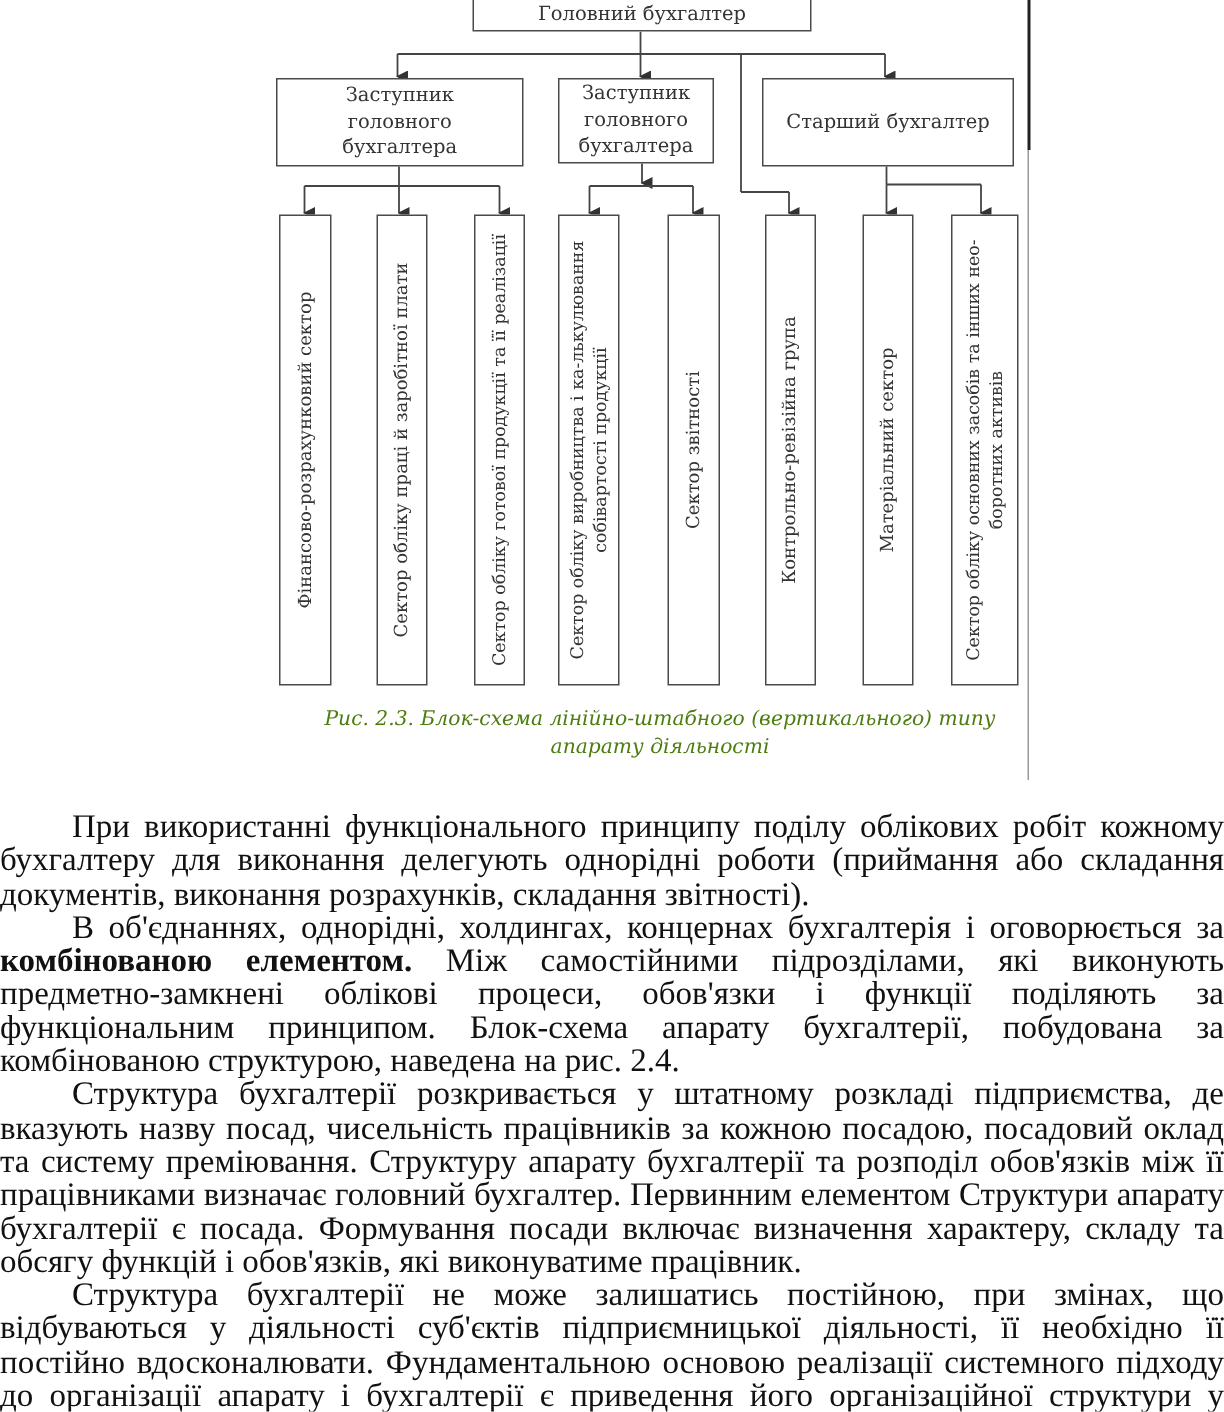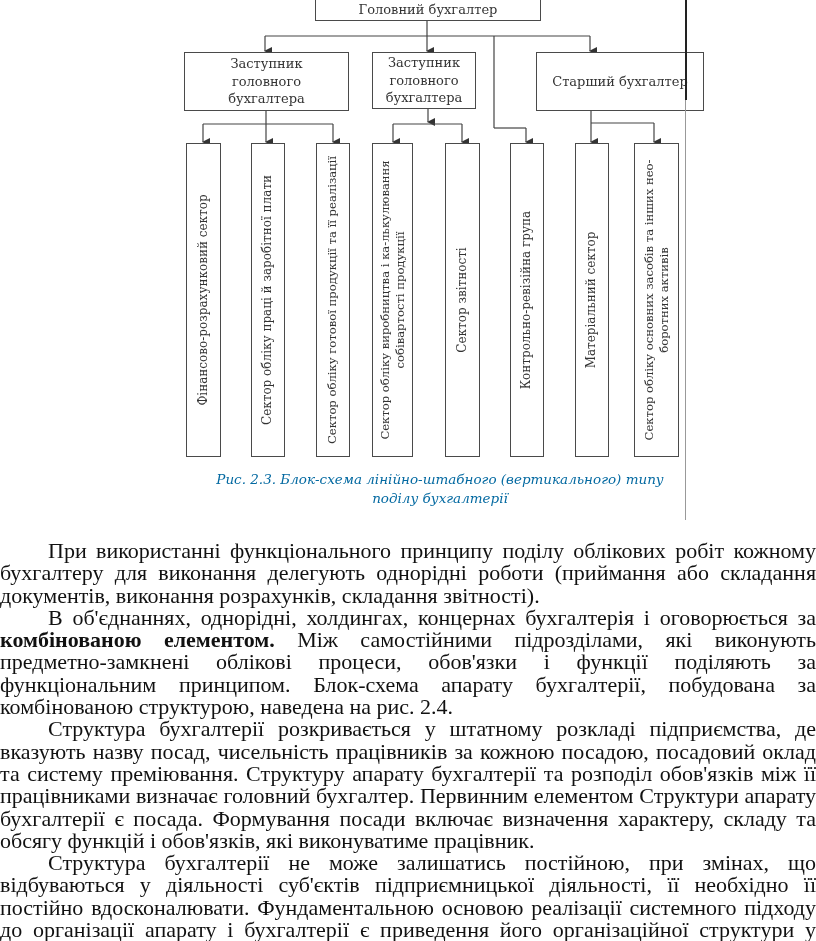--- a/index.html
+++ b/index.html
@@ -7,21 +7,21 @@
   .diagram { position:absolute; left:0; top:0; width:816px; height:530px; }
   .box { position:absolute; border:1.3px solid #4a4a4a; background:#fff; box-sizing:border-box;
          font-family:"DejaVu Serif", serif; color:#333; font-size:13px; display:flex;
          align-items:center; justify-content:center; text-align:center; line-height:1.35; }
   .vbox { position:absolute; border:1.3px solid #4a4a4a; background:#fff; box-sizing:border-box; }
   .vtext { position:absolute; left:50%; top:50%; transform:translate(-50%,-50%) rotate(-90deg);
            font-family:"DejaVu Serif", serif; font-size:12px; color:#333; white-space:nowrap;
            text-align:center; line-height:1.3; }
   svg.lines { position:absolute; left:0; top:0; }
   .caption { position:absolute; left:190px; top:470px; width:500px; text-align:center;
-             font-family:"DejaVu Serif", serif; font-style:italic; font-size:13.5px; color:#0369a1; line-height:1.4; }
+             font-family:"DejaVu Serif", serif; font-style:italic; font-size:13.5px; color:#4d7c0f; line-height:1.4; }
   .vbar { position:absolute; left:685px; width:2px; background:#222; }
   .text { position:absolute; left:0; top:540px; width:816px;
           font-family:"Liberation Serif", serif; font-size:22px; color:#111; line-height:22.3px; text-align:justify; }
   .text p { margin:0; text-indent:48px; }
   .text b { font-weight:bold; }
 </style>
 </head>
 <body>
 
 <div class="diagram">
@@ -64,21 +64,21 @@
   <div class="box" style="left:315px; top:-2px; width:226px; height:23px;">
     <span>Головний бухгалтер</span>
   </div>
 
   <div class="box" style="left:184px; top:52px; width:165px; height:59px;">
     <span style="width:140px;">Заступник головного бухгалтера</span>
   </div>
   <div class="box" style="left:372px; top:52px; width:104px; height:57px;">
     <span style="width:80px;">Заступник головного бухгалтера</span>
   </div>
-  <div class="box" style="left:536px; top:52px; width:168px; height:59px;">
+  <div class="box" style="left:508px; top:52px; width:168px; height:59px;">
     <span>Старший бухгалтер</span>
   </div>
 
   <div class="vbox" style="left:186px; top:143px; width:35px; height:314px;">
     <div class="vtext">Фінансово-розрахунковий сектор</div>
   </div>
   <div class="vbox" style="left:251px; top:143px; width:34px; height:314px;">
     <div class="vtext">Сектор обліку праці й заробітної плати</div>
   </div>
   <div class="vbox" style="left:316px; top:143px; width:34px; height:314px;">
@@ -104,21 +104,21 @@
       <div>Сектор обліку основних засобів та інших нео-</div>
       <div>боротних активів</div>
     </div>
   </div>
 
   <div class="vbar" style="top:0; height:100px;"></div>
   <div class="vbar" style="top:100px; height:420px; width:1px; background:#999;"></div>
 
   <div class="caption">
     <div>Рис. 2.3. Блок-схема лінійно-штабного (вертикального) типу</div>
-    <div>поділу бухгалтерії</div>
+    <div>апарату діяльності</div>
   </div>
 </div>
 
 <div class="text">
   <p>При використанні функціонального принципу поділу облікових робіт кожному бухгалтеру для виконання делегують однорідні роботи (приймання або складання документів, виконання розрахунків, складання звітності).</p>
   <p><span>В об'єднаннях, однорідні, холдингах, концернах бухгалтерія і оговорюється за </span><b>комбінованою елементом.</b><span> Між самостійними підрозділами, які виконують предметно-замкнені облікові процеси, обов'язки і функції поділяють за функціональним принципом. Блок-схема апарату бухгалтерії, побудована за комбінованою структурою, наведена на рис. 2.4.</span></p>
   <p>Структура бухгалтерії розкривається у штатному розкладі підприємства, де вказують назву посад, чисельність працівників за кожною посадою, посадовий оклад та систему преміювання. Структуру апарату бухгалтерії та розподіл обов'язків між її працівниками визначає головний бухгалтер. Первинним елементом Структури апарату бухгалтерії є посада. Формування посади включає визначення характеру, складу та обсягу функцій і обов'язків, які виконуватиме працівник.</p>
   <p>Структура бухгалтерії не може залишатись постійною, при змінах, що відбуваються у діяльності суб'єктів підприємницької діяльності, її необхідно її постійно вдосконалювати. Фундаментальною основою реалізації системного підходу до організації апарату і бухгалтерії є приведення його організаційної структури у відповідність із вимогами і потребами управління, що дозволить підприємству ефективно взаємодіяти із зовнішнім середовищем, продуктивно розподіляти та направляти зусилля своїх співробітників на досягнення поставлених цілей. Але, рішення щодо перебудови та і вдосконалення організаційної структури апарату бухгалтерії необхідно обґрунтувати обсягом витрат на його утримання.</p>
 </div>
 

